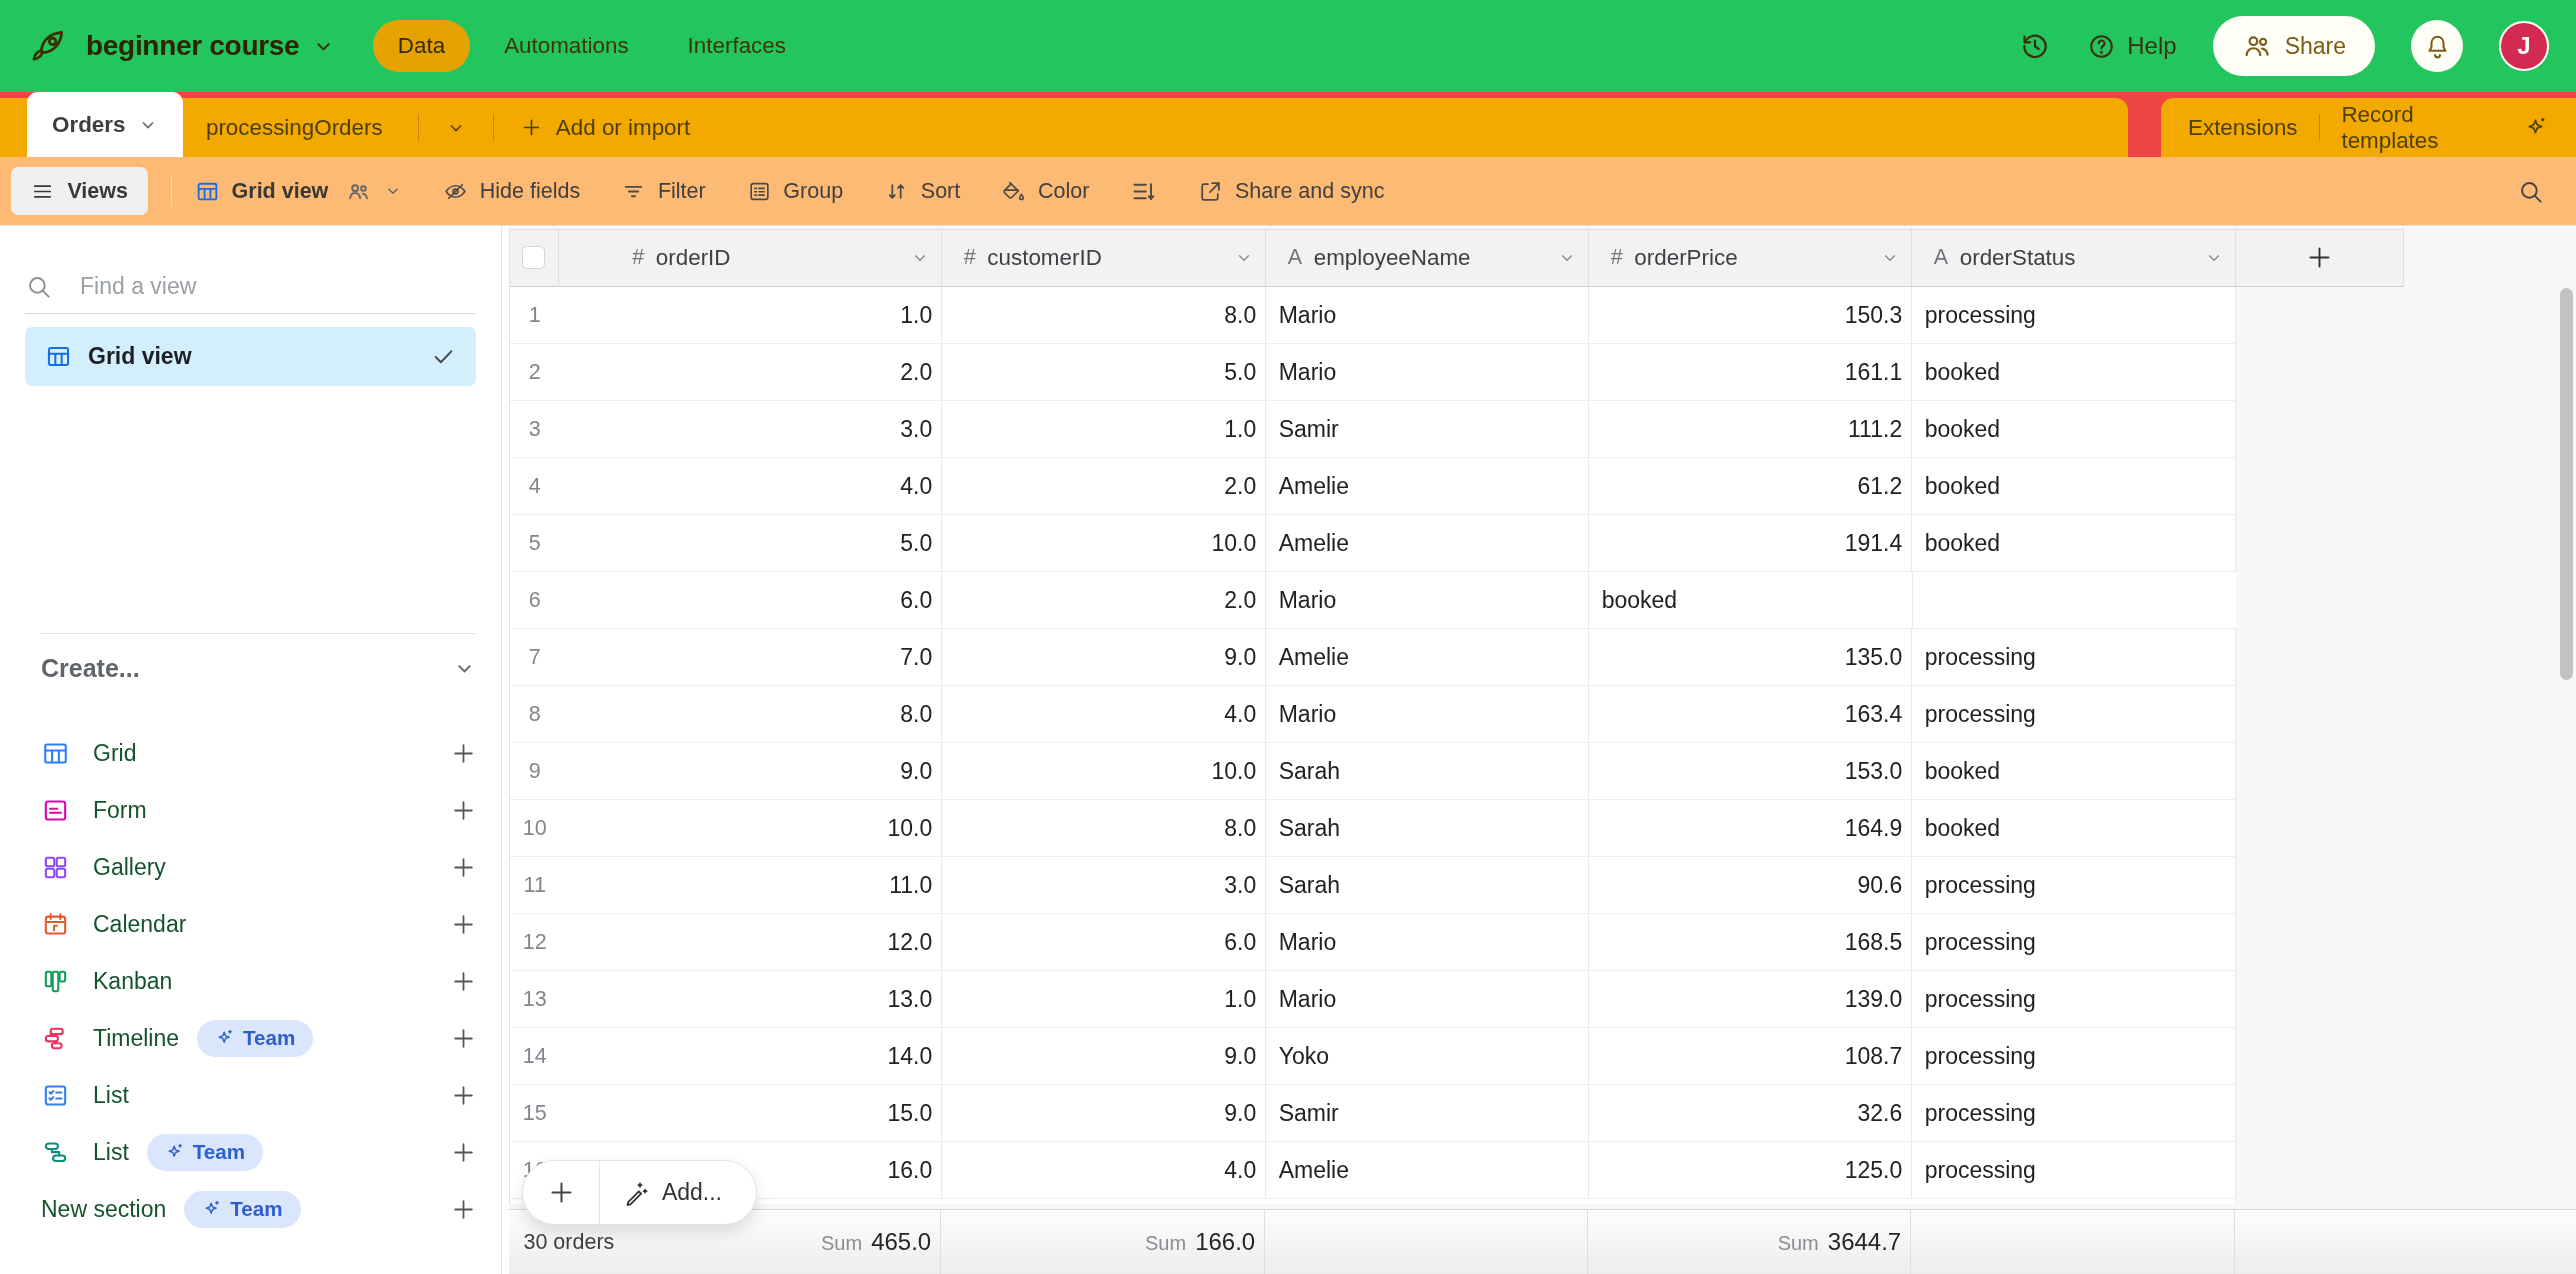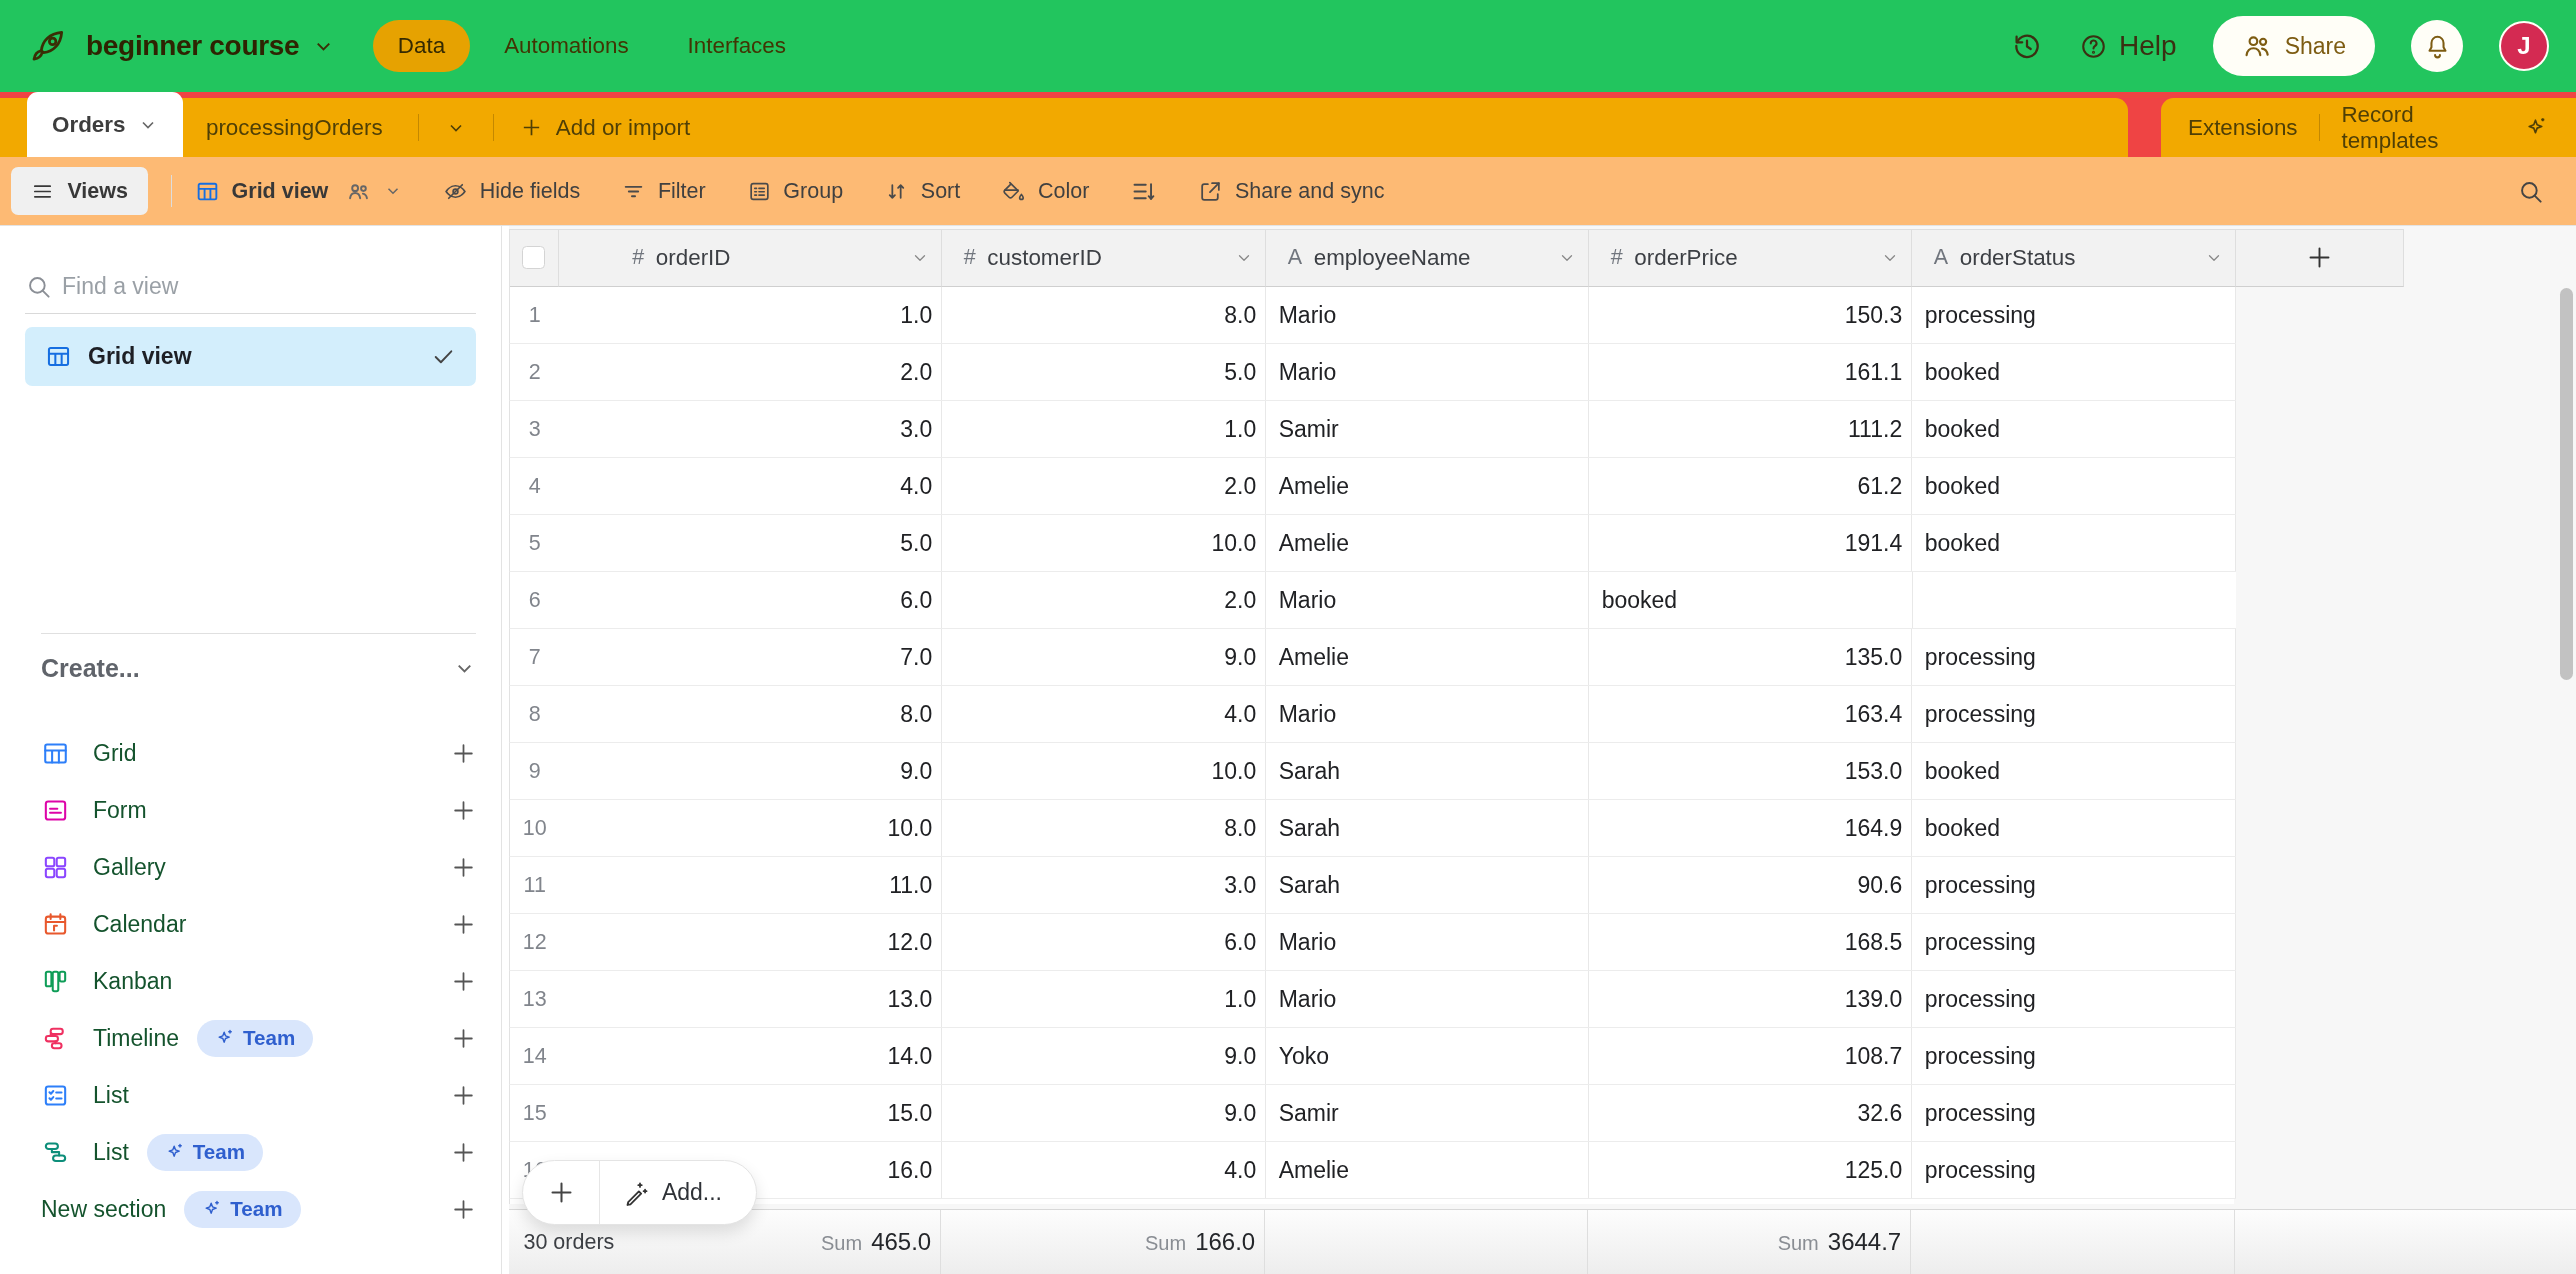--- a/index.html
+++ b/index.html
@@ -11,21 +11,21 @@
   
   .topbar { height:92px; background:#22c55e; display:flex; align-items:center; padding:0 27px; }
   .logo { width:41px; height:41px; color:#3a2e05; }
   .ws-title { font-size:28px; font-weight:bold; color:#2e2402; margin-left:18px; letter-spacing:-0.3px; }
   .title-chev { width:23px; height:23px; color:#3a2e05; margin-left:12.5px; }
   .nav { display:flex; align-items:center; margin-left:38px; gap:9px; }
   .nav-pill { font-size:22.4px; color:#413504; padding:13.4px 25px; border-radius:36px; cursor:pointer; }
   .nav-pill.active { background:#e6a201; color:#352a02; }
   .top-right { margin-left:auto; display:flex; align-items:center; gap:36px; }
   .hist { width:32px; height:32px; color:#3a3012; }
-  .help { display:flex; align-items:center; gap:10.8px; color:#3a3012; font-size:28px; }
+  .help { display:flex; align-items:center; gap:10.8px; color:#3a3012; font-size:24px; }
   .help .ic { width:29px; height:29px; }
   .share-btn { display:flex; align-items:center; gap:12.5px; background:#fffef7; color:#7d5c12;
     font-size:23px; border-radius:39px; padding:14.3px 29px; }
   .share-btn .ic { width:30.5px; height:30.5px; }
   .bell-btn { width:52px; height:52px; border-radius:50%; background:#fffef7; display:flex;
     align-items:center; justify-content:center; color:#7d5c12; }
   .bell-btn .ic { width:29px; height:29px; }
   .avatar { width:50px; height:50px; border-radius:50%; background:#d42a52; color:#fff;
     display:flex; align-items:center; justify-content:center; font-size:24px; font-weight:bold;
     border:2.7px solid #fffef7; }
@@ -56,21 +56,21 @@
   .gridview-btn .grid-ic { width:25px; height:25px; color:#166ee1; }
   .gridview-btn .collab-ic { width:27px; height:27px; color:#666; margin-left:5.4px; }
   .gridview-btn .chev { width:18px; height:18px; color:#666; }
   .tb-btn { display:flex; align-items:center; gap:11.7px; font-size:21.5px; color:#404040; margin-left:41px; }
   .tb-btn .ic { width:25px; height:25px; color:#4a4a4a; }
   .search-btn { margin-left:auto; margin-right:32px; width:27px; height:27px; color:#444; }
 
   
   .main { display:flex; height:1048px; }
   .sidebar { width:502px; border-right:0.9px solid #e3e3e3; position:relative; padding:0 25px; background:#fff; }
-  .find-row { margin-top:34px; height:54px; display:flex; align-items:center; gap:10px;
+  .find-row { margin-top:34px; height:54px; display:flex; align-items:center; gap:28px;
     border-bottom:0.9px solid #d9d9d9; }
   .find-row .ic { width:27px; height:27px; color:#8b8f96; }
   .find-placeholder { font-size:23px; color:#9aa0a6; }
   .view-item { margin-top:12.5px; height:59px; background:#d3eefc; border-radius:7.2px; display:flex;
     align-items:center; padding:0 20px; gap:16px; }
   .view-item .grid-ic { width:27px; height:27px; color:#166ee1; }
   .view-item .label { font-size:23px; font-weight:bold; }
   .view-item .check { margin-left:auto; width:25px; height:25px; color:#444; }
   .create { position:absolute; left:41px; right:25px; top:407px; border-top:0.9px solid #e0e0e0; }
   .create-head { margin-top:10.8px; height:48px; display:flex; align-items:center; }

